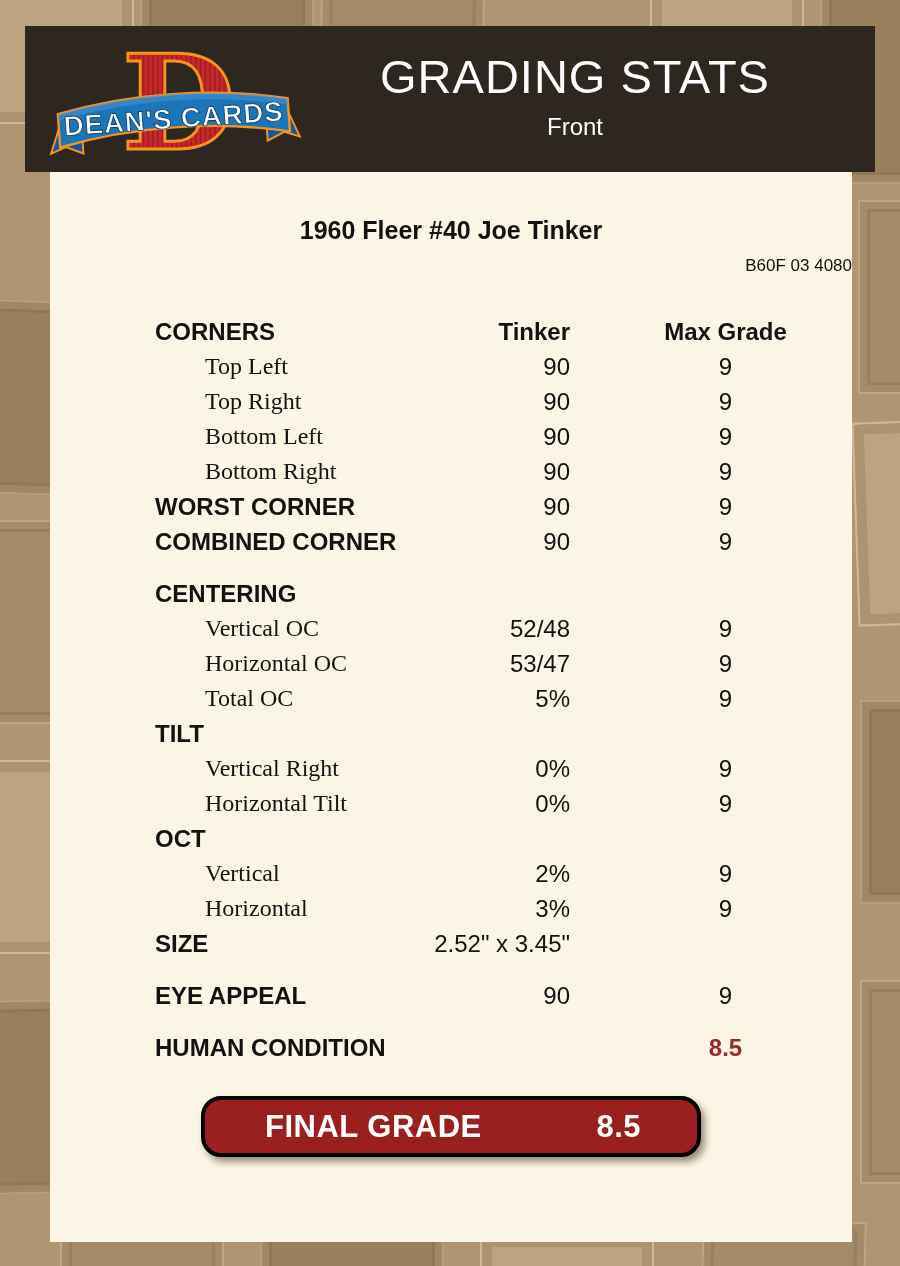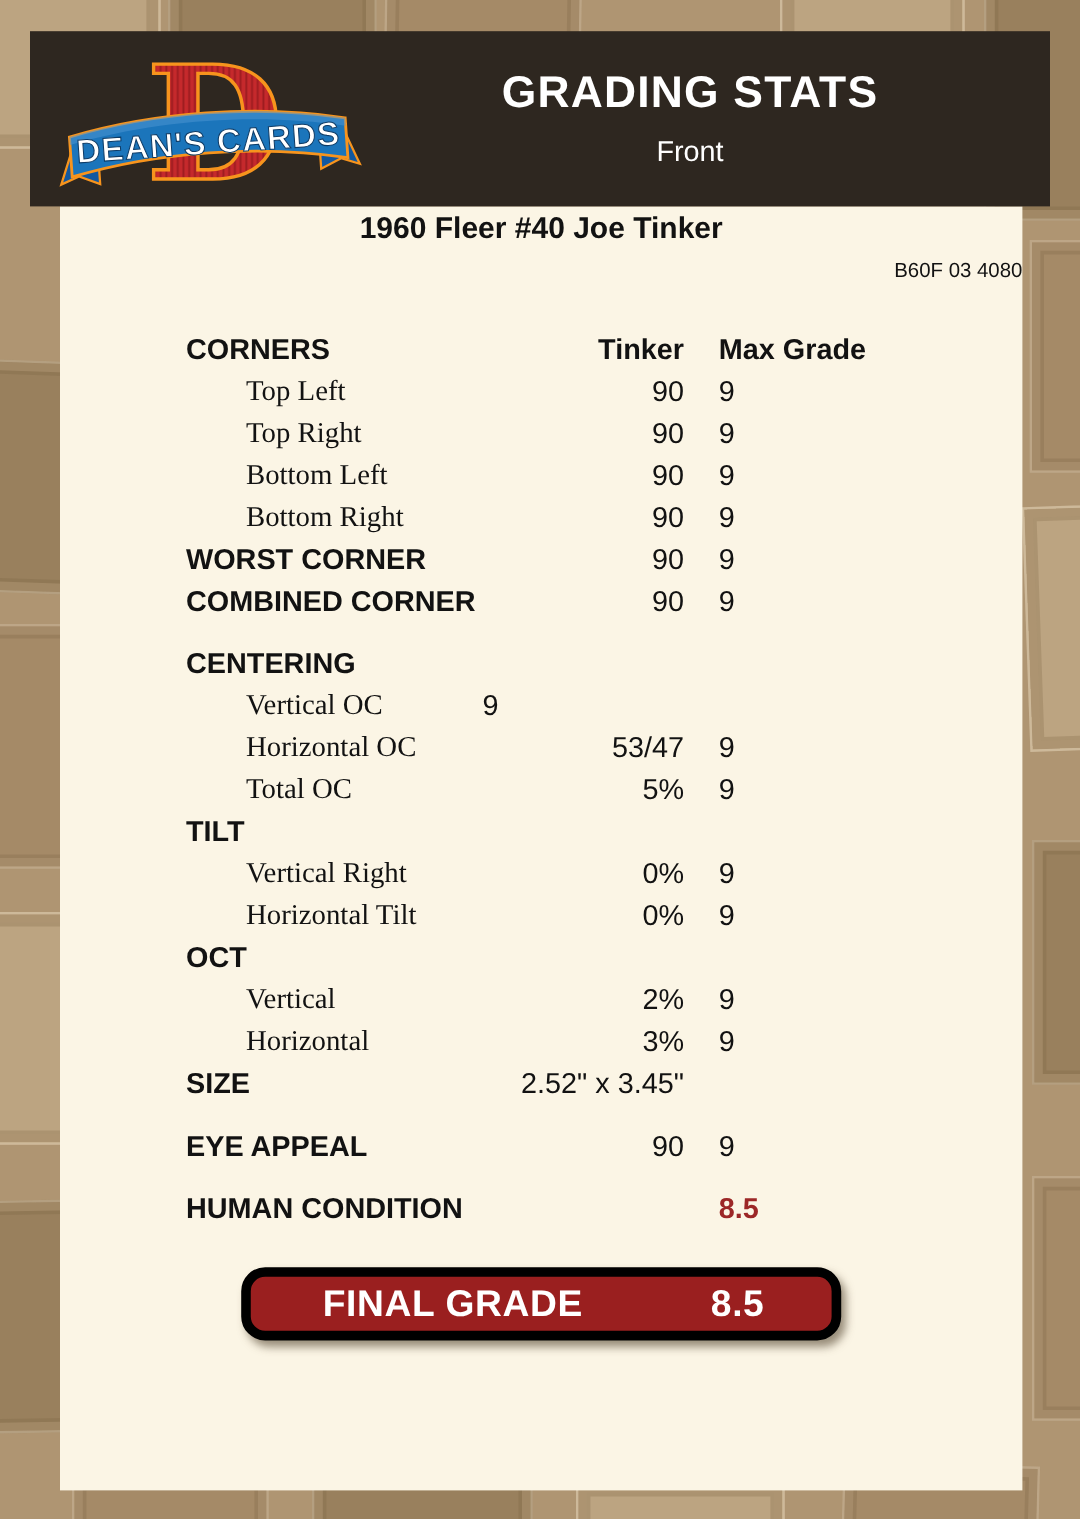--- a/index.html
+++ b/index.html
@@ -23,47 +23,47 @@
   
   .banner {
     position:absolute; left:25px; top:26px; width:850px; height:146px;
     background:#2e2720; z-index:2;
   }
   .banner-title {
     position:absolute; left:300px; top:0; width:500px; height:100%;
     display:flex; flex-direction:column; justify-content:center; align-items:center;
     color:#ffffff; text-align:center;
   }
-  .banner-title .main { font-size:37px; font-weight:700; line-height:56px; letter-spacing:1px; }
+  .banner-title .main { font-size:47px; font-weight:400; line-height:56px; letter-spacing:1px; }
   .banner-title .sub  { font-size:24px; font-weight:400; line-height:44px; }
   .logo { position:absolute; left:20px; top:5px; width:258px; height:138px; }
 
   
   .panel {
     position:absolute; left:50px; top:172px; width:802px; height:1070px;
     background:#fbf5e5; z-index:1; color:#121212;
   }
-  .card-title { text-align:center; font-size:25px; font-weight:bold; line-height:36px; }
+  .card-title { margin-top:40px; text-align:center; font-size:25px; font-weight:bold; line-height:36px; }
   .card-code  { text-align:right; font-size:17px; line-height:36px; }
 
   .gtable { margin:30px 0 0 105px; width:697px; font-size:24px; }
   .row { display:flex; height:35px; line-height:35px; align-items:center; white-space:nowrap; }
   .row.gap { margin-top:17px; }
   .c-label { flex:0 0 235px; width:235px; }
   .row.indent .c-label { padding-left:50px; box-sizing:border-box;font-family:Liberation Serif, serif; }
   .c-value { flex:0 0 197px; width:197px; text-align:right; padding-right:17px; box-sizing:border-box; }
-  .c-max   { flex:0 0 265px; width:265px; padding-left:12px; box-sizing:border-box; }
+  .c-max   { flex:0 0 265px; width:265px; text-align:center; padding-left:12px; box-sizing:border-box; }
   .row.bold .c-label { font-weight:bold; }
   .row.head .c-value, .row.head .c-max { font-weight:bold; }
   .row.max-red .c-max { color:#9c2727; font-weight:bold; }
 
   
   .final-grade {
     margin:31px auto 0; width:500px; height:61px; box-sizing:border-box;
-    background:#9a1f1f; border:8px solid #000000; border-radius:20px;
+    background:#9a1f1f; border:4px solid #000000; border-radius:20px;
     box-shadow:4px 5px 7px rgba(92,78,56,0.62);
     display:flex; align-items:center; justify-content:space-between;
     padding:0 56px 0 60px; color:#ffffff; font-size:31px; font-weight:bold;
     letter-spacing:0.5px; cursor:default;
   }
 </style>
 </head>
 <body>
 
 <div class="bg-layer">
@@ -157,20 +157,21 @@
   </div>
 
   <div class="row bold gap">
     <span class="c-label">CENTERING</span>
     <span class="c-value"></span>
     <span class="c-max"></span>
   </div>
 
   <div class="row indent">
     <span class="c-label">Vertical OC</span>
+    <span class="c-value">52/48</span>
     <span class="c-max">9</span>
   </div>
 
   <div class="row indent">
     <span class="c-label">Horizontal OC</span>
     <span class="c-value">53/47</span>
     <span class="c-max">9</span>
   </div>
 
   <div class="row indent">

